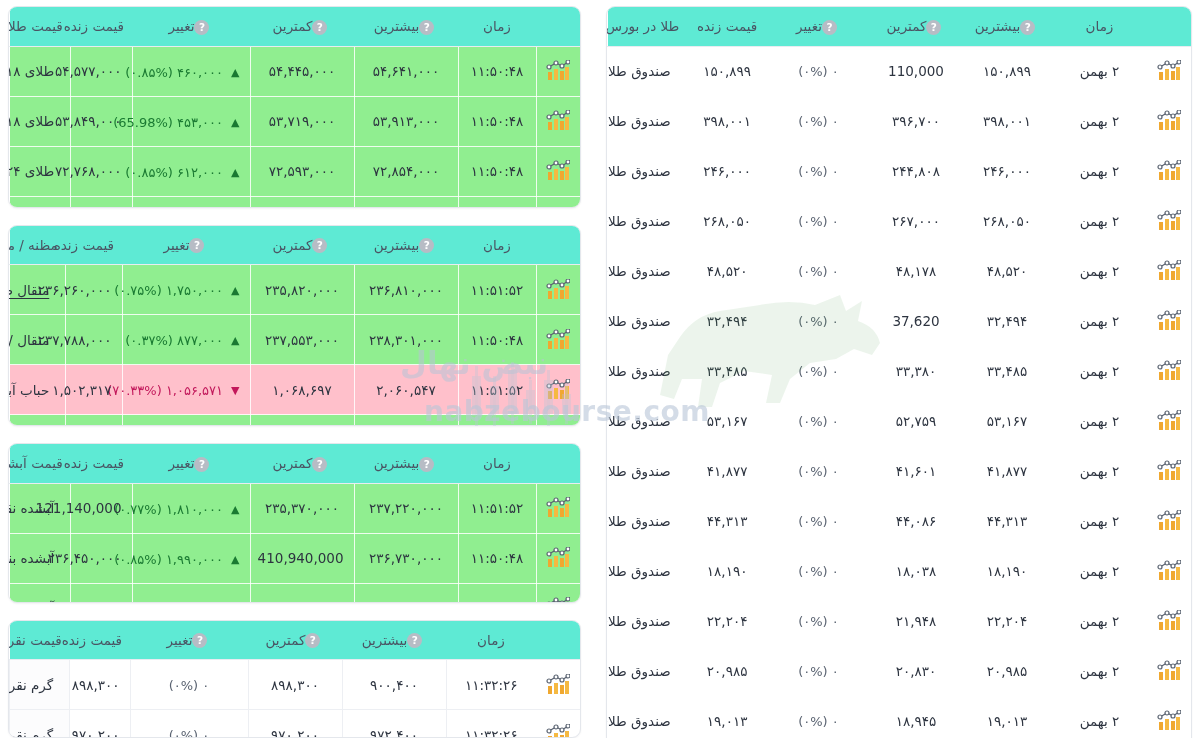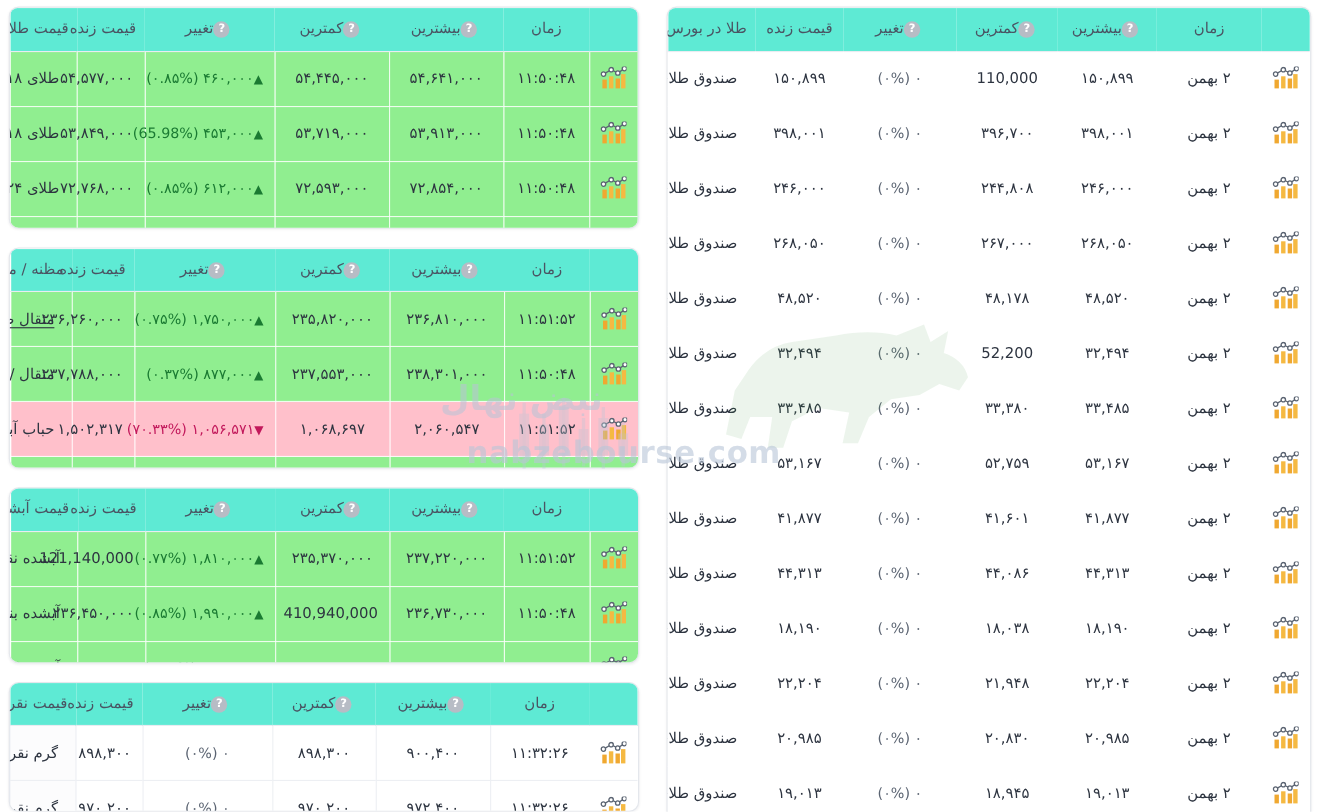--- a/index.html
+++ b/index.html
@@ -89,21 +89,21 @@
 
   
   tr.up    td { background: #90ee90; }
   tr.down  td { background: #ffc0cb; }
   tr.up    td.c-name { background: #90ee90; }
   tr.down  td.c-name { background: #ffc0cb; }
   tr.up    .chg { color: #1a7a32; }
   tr.down  .chg { color: #c2185b; }
   tr.flat  .chg { color: #5b6472; }
 
-  .chg { font-size: 13px; display: inline-flex; align-items: center; gap: 0; direction: rtl; }
+  .chg { font-size: 13px; display: inline-flex; align-items: center; gap: 8px; direction: rtl; }
   .arrow { font-size: 11px; line-height: 1; }
   .arrow.up::before   { content: "\25B2"; }
   .arrow.down::before { content: "\25BC"; }
 
   .link-name { text-decoration: underline; text-underline-offset: 3px; }
 
   
   .qmark {
     display: inline-block; width: 15px; height: 15px;
     border-radius: 50%; background: #b7bcc5; color: #fff;
@@ -281,21 +281,21 @@
   <rect x="14" y="11" width="4" height="9" fill="#f0a830"></rect>
   <rect x="19" y="7" width="4" height="13" fill="#f5b942"></rect>
   <polyline points="3,7 10,3 16,6 22,2" fill="none" stroke="#5b6472" stroke-width="1.2"></polyline>
   <circle cx="3" cy="7" r="2" fill="#fff" stroke="#5b6472" stroke-width="1.2"></circle>
   <circle cx="10" cy="3" r="2" fill="#fff" stroke="#5b6472" stroke-width="1.2"></circle>
   <circle cx="16" cy="6" r="2" fill="#fff" stroke="#5b6472" stroke-width="1.2"></circle>
   <circle cx="22" cy="2" r="2" fill="#fff" stroke="#5b6472" stroke-width="1.2"></circle>
 </svg></td>
       <td>۲ بهمن</td>
       <td>۳۲,۴۹۴</td>
-      <td>52,200</td>
+      <td>37,620</td>
       <td><span class="chg">
                   <span>۰ (۰%)</span>
                 </span></td>
       <td>۳۲,۴۹۴</td>
       <td class="c-name">صندوق طلای نفیس</td>
     </tr>
             <tr class="flat">
       <td class="c-chart"><svg class="chart-ico" viewBox="0 0 24 22">
   <rect x="2" y="12" width="4" height="8" fill="#f0a830"></rect>
   <rect x="8" y="9" width="4" height="11" fill="#f5b942"></rect>

